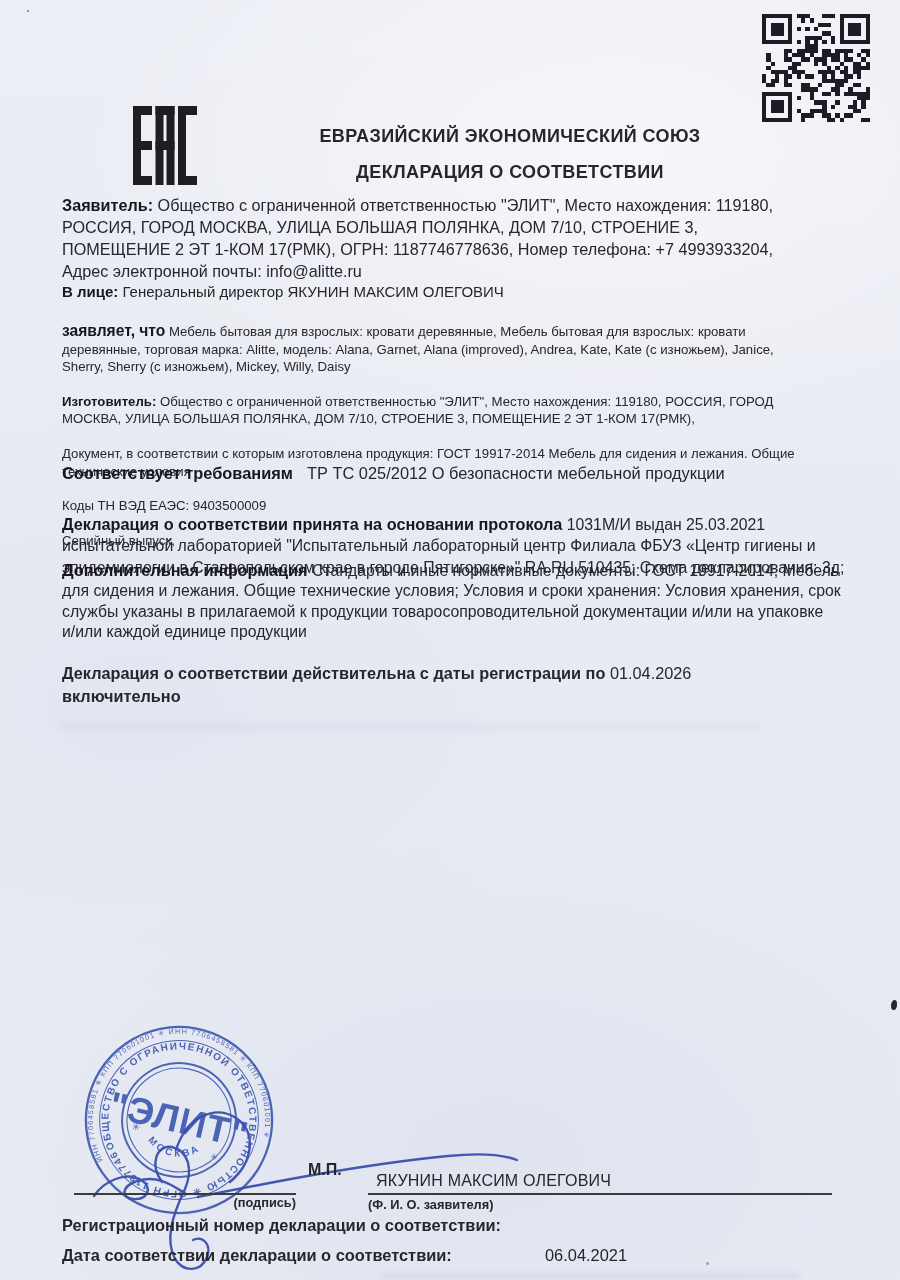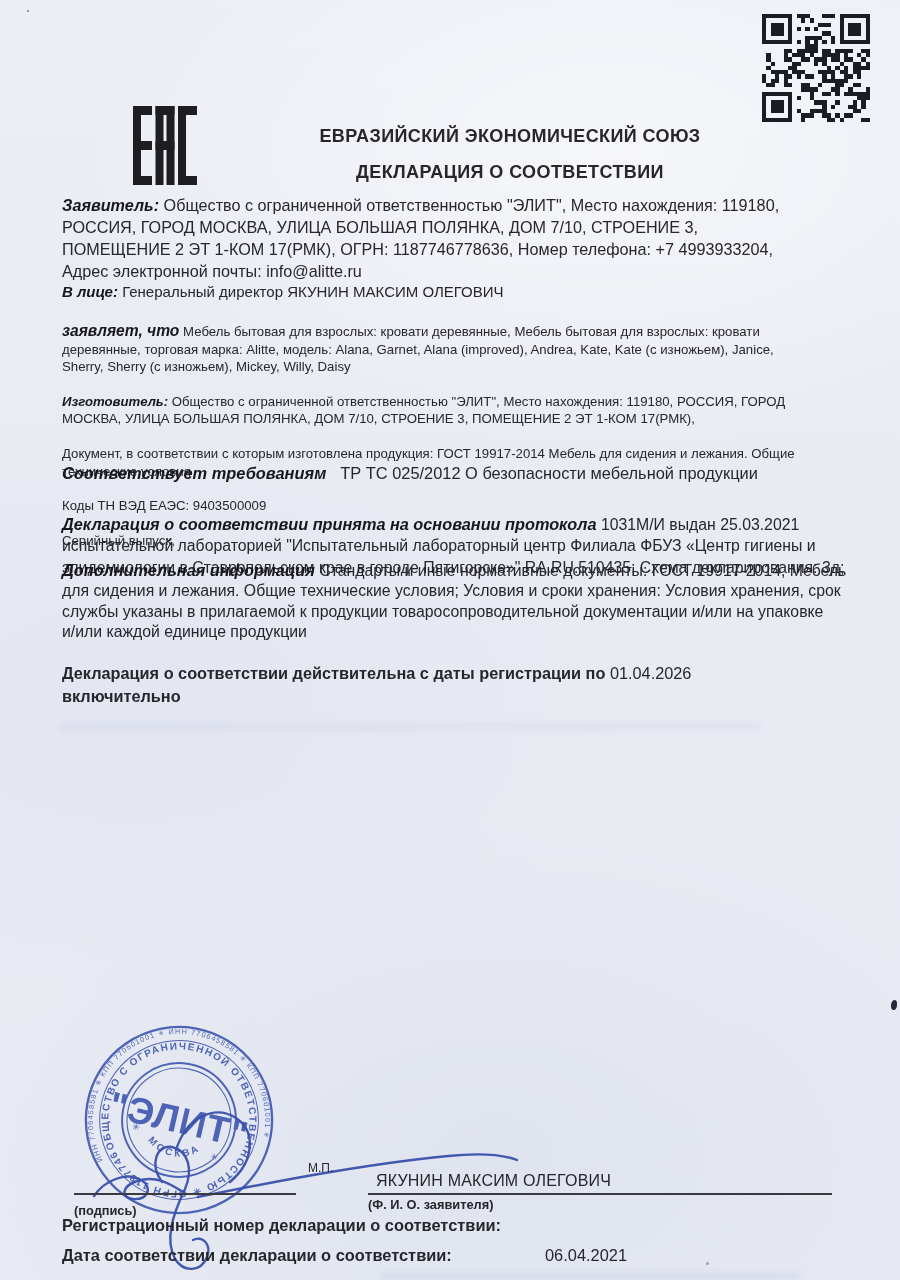--- a/index.html
+++ b/index.html
@@ -6,48 +6,48 @@
   .page{
     position:relative; width:900px; height:1280px; overflow:hidden;
     font-family:"Liberation Sans", sans-serif; color:#26262b;
     background:
       radial-gradient(900px 500px at 68% 12%, rgba(255,255,255,.55) 0%, rgba(255,255,255,0) 60%),
       radial-gradient(700px 420px at 15% 55%, rgba(216,222,236,.35) 0%, rgba(216,222,236,0) 70%),
       radial-gradient(800px 500px at 55% 90%, rgba(205,213,232,.30) 0%, rgba(205,213,232,0) 65%),
       linear-gradient(180deg,#eceef5 0%, #e9ebf3 40%, #e7eaf2 100%);
   }
   .band{position:absolute;pointer-events:none;}
-  b,strong{color:#17171c;font-style:italic;}
+  b,strong{color:#17171c;}
   
   .eac{position:absolute;left:133px;top:106px;width:64px;height:79px;}
   .titles{position:absolute;left:180px;top:126px;width:660px;text-align:center;}
   .title1{font-weight:bold;font-size:18px;letter-spacing:.4px;}
   .title2{font-weight:bold;font-size:18px;letter-spacing:.4px;margin-top:15px;}
   .qr{position:absolute;left:762px;top:14px;width:108px;height:108px;}
   
   .blk{position:absolute;left:62px;white-space:pre-line;}
   .p1{top:194px;width:795px;font-size:16.2px;line-height:22px;}
   .p2{top:281px;width:795px;font-size:15px;line-height:22px;}
   .p3{top:305px;width:832px;font-size:13.2px;line-height:17.4px;}
   .p3 .lbl-big{font-size:15.6px;}
   .p4{top:462px;width:795px;font-size:16.4px;line-height:22px;}
   .p4 .gap{display:inline-block;width:14px;}
   .p5{top:514px;width:818px;font-size:15.8px;line-height:21.3px;}
   .p6{top:560px;width:826px;font-size:15.8px;line-height:20.3px;}
   .p7{top:662px;width:795px;font-size:16.3px;line-height:23px;font-weight:bold;}
   .p7 .val{font-weight:normal;}
   
-  .mp{position:absolute;left:308px;top:1161px;font-size:12px;font-weight:normal;text-align:center;}
+  .mp{position:absolute;left:308px;top:1161px;font-size:16px;font-weight:bold;text-align:center;}
   .fio{position:absolute;left:368px;top:1172px;width:464px;}
   .fio .name{font-size:16px;padding-left:8px;letter-spacing:.2px;}
   .fio .rule{border-top:2px solid #3a3a40;margin-top:3px;}
   .fio .cap{font-size:12.8px;font-weight:600;text-align:left;margin-top:2px;}
   .sig-block{position:absolute;left:74px;top:1193px;width:222px;}
   .sig-block .rule{border-top:2px solid #3a3a40;}
-  .sig-block .cap{font-size:12.8px;font-weight:600;text-align:left;margin-top:8px;}
+  .sig-block .cap{font-size:12.8px;font-weight:600;text-align:right;margin-top:0;}
   .reg-row{position:absolute;left:62px;width:820px;font-size:16.4px;}
   .reg-row .lab{font-weight:bold;}
   .reg-row .val{position:absolute;left:483px;top:0;font-weight:normal;white-space:nowrap;}
   .row1{top:1216px;}
   .row2{top:1246px;}
   
   .stamp{position:absolute;left:81px;top:1022px;width:196px;height:196px;opacity:.9;}
   .overlay{position:absolute;left:0;top:0;width:900px;height:1280px;pointer-events:none;}
   .speck{position:absolute;border-radius:50%;}
 </style>

